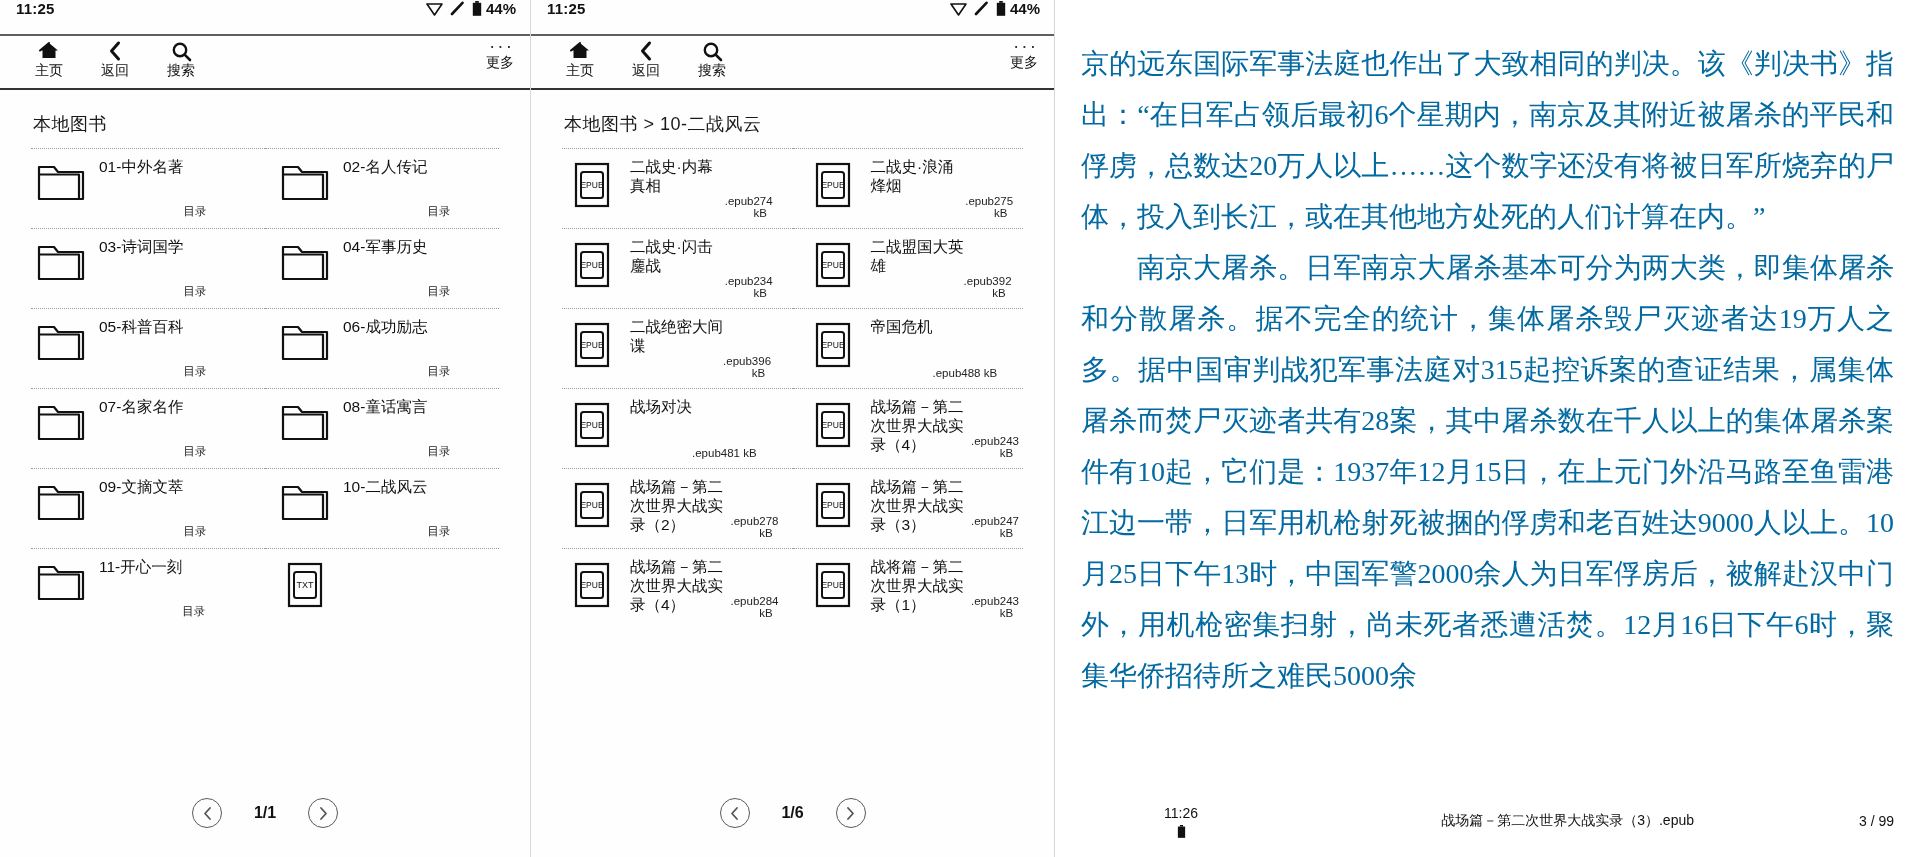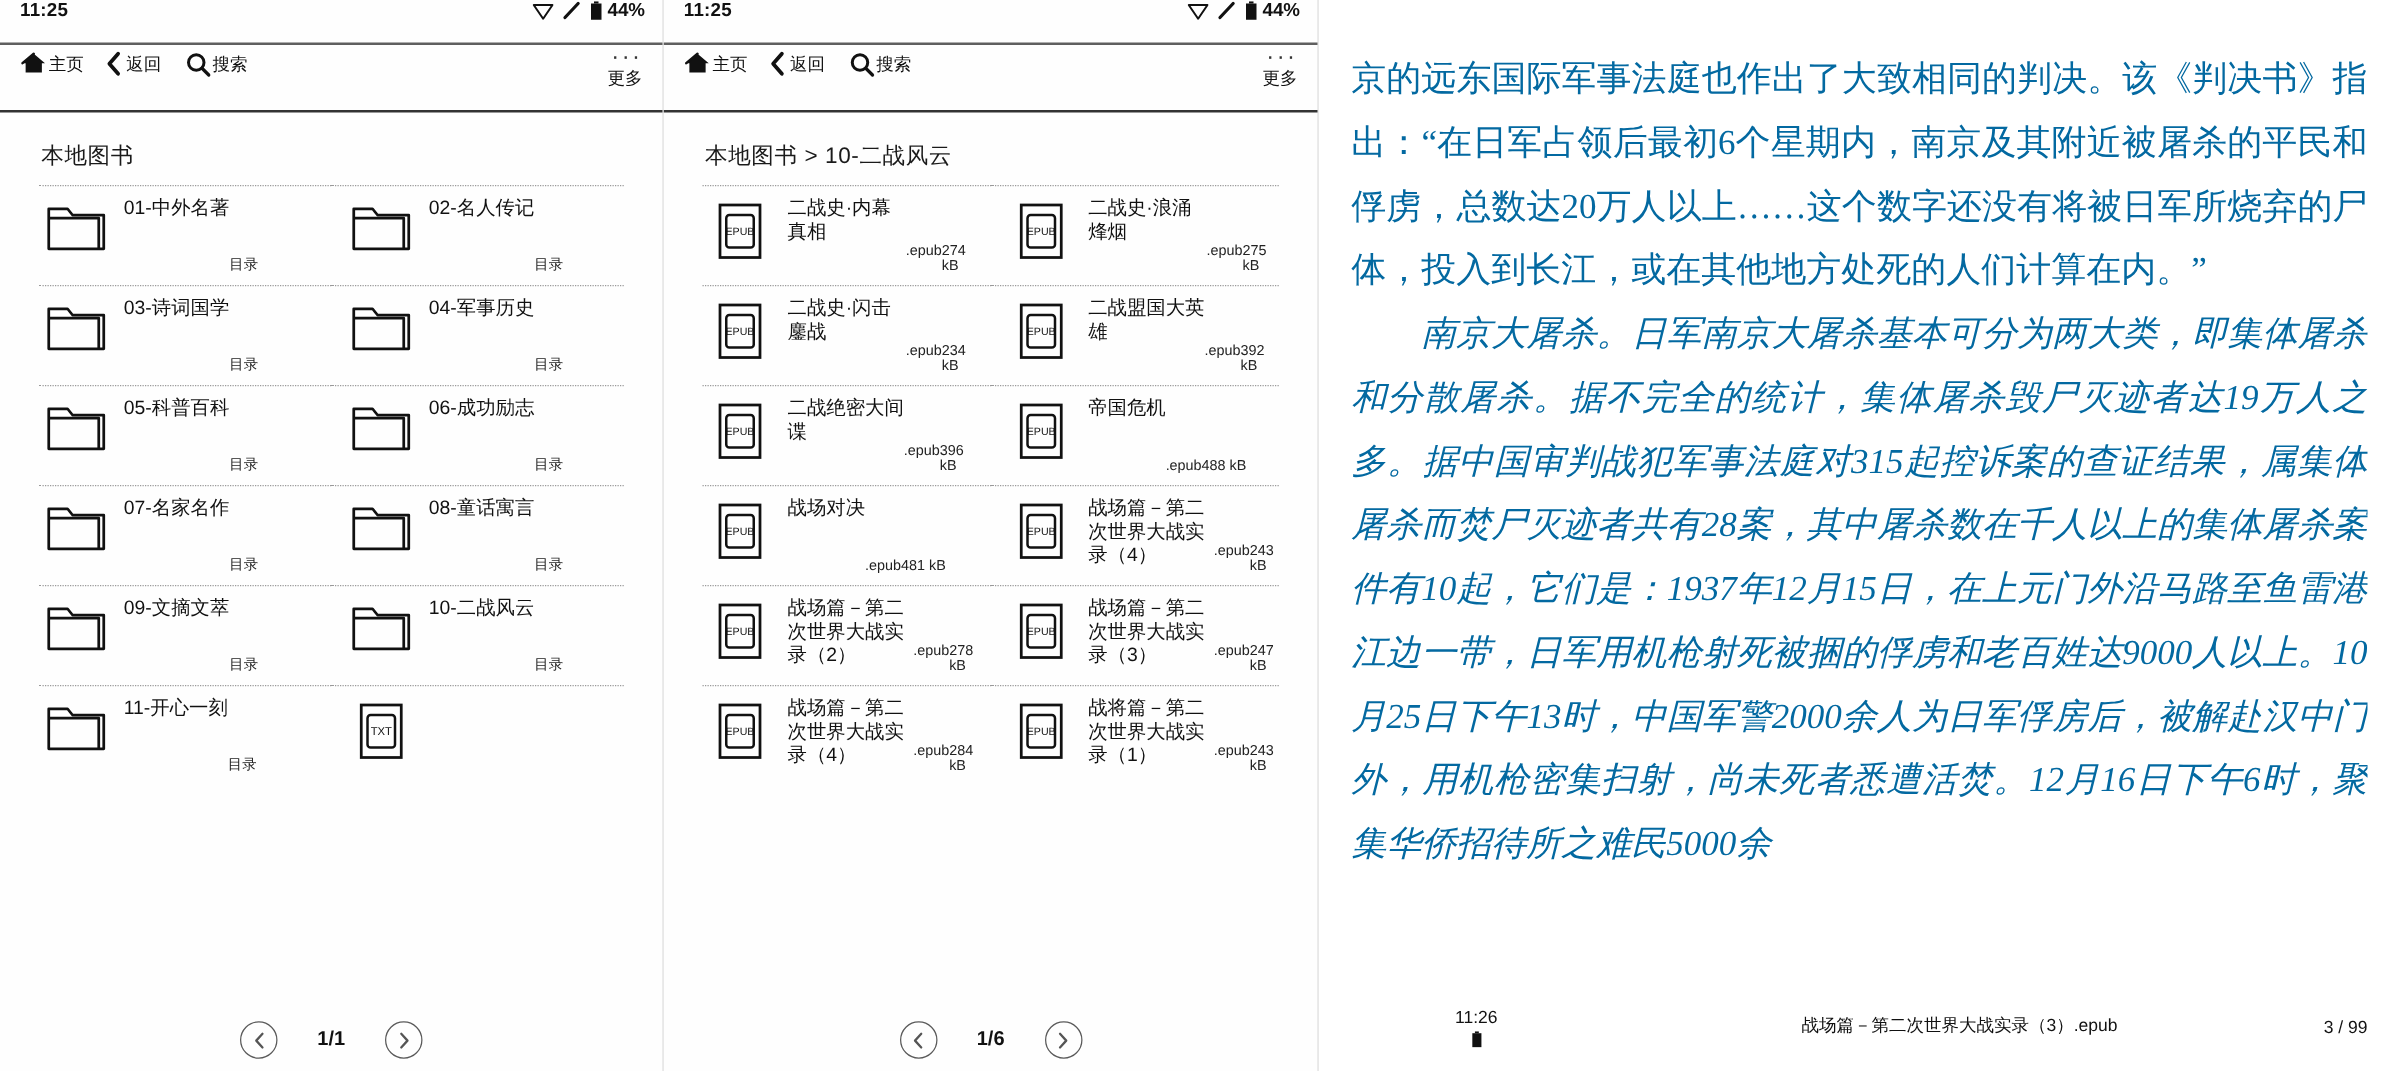--- a/index.html
+++ b/index.html
@@ -41,21 +41,21 @@
   .toolbar {
     flex: none; height: 56px;
     border-top: 2px solid #5f5f5f;
     border-bottom: 2px solid #333;
     display: flex; align-items: flex-start;
     padding: 4px 16px 0 16px;
     position: relative;
   }
   .tool {
     width: 66px;
-    display: flex; flex-direction: row; align-items: center;
+    display: flex; flex-direction: column; align-items: center;
     gap: 1px;
   }
   .tool .glyph { height: 22px; display: flex; align-items: center; justify-content: center; }
   .tool .tlabel { font-size: 14px; color: #111; line-height: 1; }
   .tool-more {
     position: absolute; right: 16px; top: 4px;
     display: flex; flex-direction: column; align-items: flex-end; gap: 3px;
   }
   .dots { font-size: 19px; line-height: 11px; letter-spacing: 2px; color: #333; }
   .tool-more .tlabel { font-size: 14px; color: #111; }
@@ -89,21 +89,21 @@
     font-size: 11.5px; color: #222;
   }
   .cell-size { margin-left: auto; font-size: 11.5px; }
 
   svg.folder { width: 48px; height: 40px; }
   svg.epubic { width: 36px; height: 46px; }
   svg.txtic  { width: 36px; height: 46px; }
 
   
   .pager {
-    position: absolute; left: 0; right: 0; bottom: 10px;
+    position: absolute; left: 0; right: 0; bottom: 29px;
     display: flex; align-items: center; justify-content: center; gap: 26px;
   }
   .pg-btn {
     width: 30px; height: 30px; border: 1.6px solid #5a5a5a; border-radius: 50%;
     display: flex; align-items: center; justify-content: center;
     color: #444; font-size: 15px; background: transparent;
   }
   .pg-label { font-size: 16px; font-weight: bold; color: #111; min-width: 34px; text-align: center; }
 
   
@@ -118,21 +118,21 @@
     font-family: "Liberation Serif", "DejaVu Serif", serif;
     font-size: 28px;
     line-height: 51px;
     color: #0369a1;
     padding-top: 38px;
     text-align: justify;
     letter-spacing: 0px;
     overflow: hidden;
   }
   .reader-body p { text-indent: 0; }
-  .reader-body p.indent { text-indent: 2em; font-style: italic; }
+  .reader-body p.indent { text-indent: 2em; }
   .reader-foot {
     flex: none; height: 58px;
     display: flex; align-items: center;
     font-size: 14px; color: #111;
     padding-bottom: 14px;
   }
   .rf-left { display: flex; align-items: center; gap: 4px; width: 200px; flex-direction: column; }
   .rf-center { flex: 1; text-align: right; }
   .rf-right { width: 200px; text-align: right; }
 </style>

